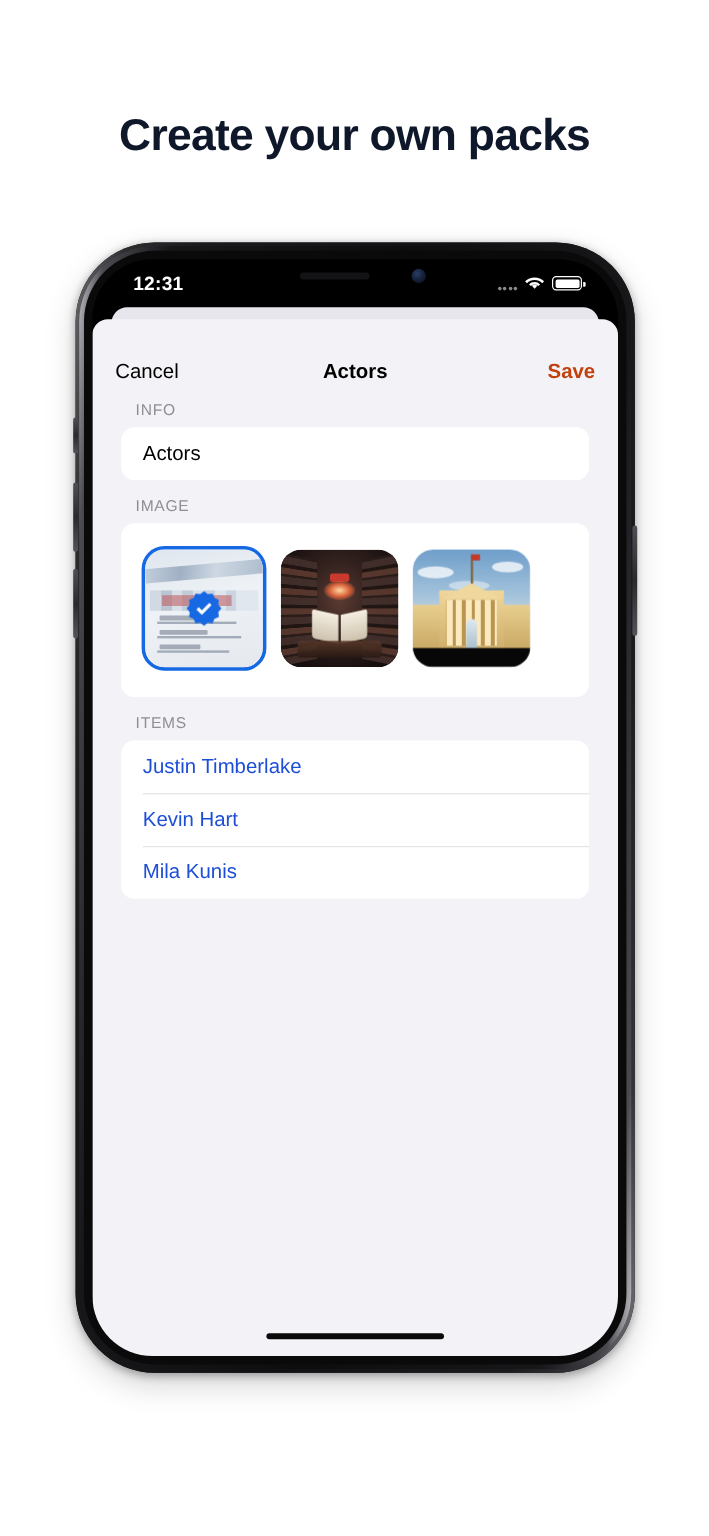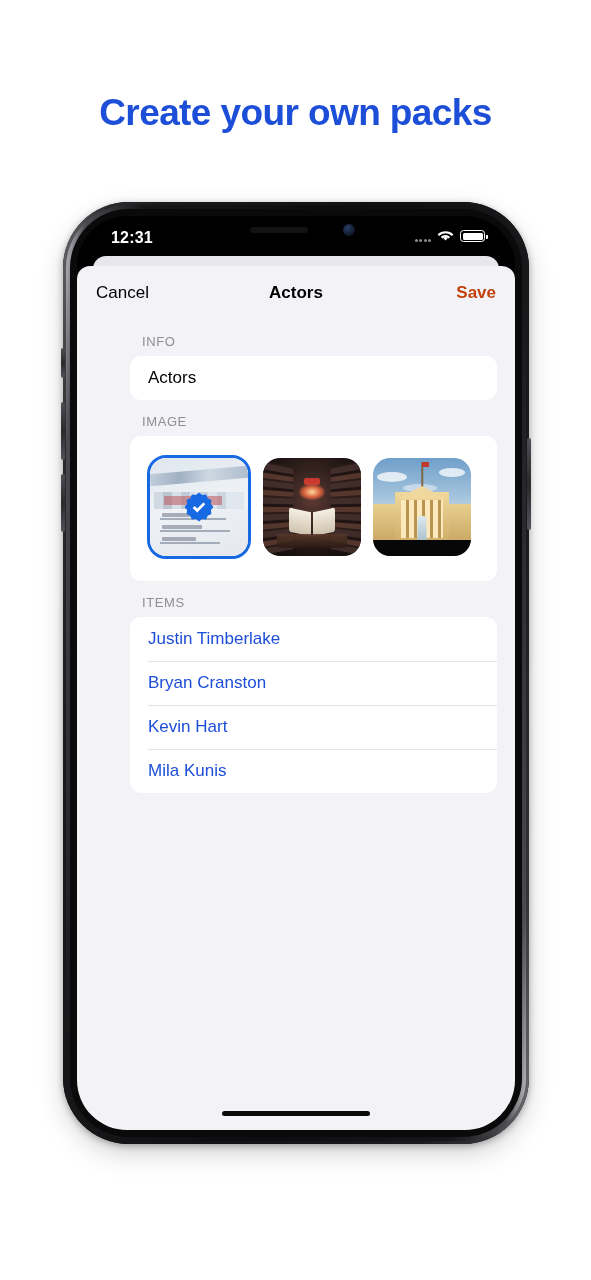--- a/index.html
+++ b/index.html
@@ -8,21 +8,21 @@
     background: #ffffff;
     font-family: "Liberation Sans", sans-serif;
     overflow: hidden;
   }
   .page { position: relative; width: 591px; height: 1280px; background: #ffffff; }
 
   
   .headline {
     position: absolute; top: 92px; left: 0; width: 591px;
     text-align: center;
-    font-size: 37px; font-weight: bold; color: #1d4ed8;
+    font-size: 37px; font-weight: bold; color: #0f172a;
     letter-spacing: -0.6px;
   }
 
   
   .phone {
     position: absolute; left: 63px; top: 202px;
     width: 466px; height: 942px;
     border-radius: 66px;
     background: #0b0b0c;
     box-shadow: 0 2px 7px rgba(0,0,0,.30), 0 10px 26px rgba(0,0,0,.17);
@@ -102,31 +102,31 @@
   }
 
   
   .sheet {
     position: absolute; left: 0; right: 0; top: 50px; bottom: 0;
     background: #f2f2f7; border-radius: 13px 13px 0 0; z-index: 2;
     overflow: hidden;
   }
   .navbar {
     position: relative; height: 54px;
-    display: flex; align-items: center; justify-content: space-between;
+    display: flex; align-items: flex-end; justify-content: space-between;
     padding: 0 19px;
   }
   .nav-cancel { font-size: 17px; color: #000; font-weight: normal; }
   .nav-title {
     position: absolute; left: 0; right: 0; text-align: center;
     font-size: 17px; font-weight: bold; color: #000; pointer-events: none;
   }
   .nav-save { font-size: 17px; color: #c2410c; font-weight: bold; }
 
-  .content { padding: 0 18px; margin-left: 35px; }
+  .content { padding: 0 24px; }
 
   .sec-header {
     font-size: 13px; color: #8e8e93; letter-spacing: .6px;
     padding: 14px 12px 7px 12px; text-transform: uppercase;
   }
   .card {
     background: #ffffff; border-radius: 11px;
   }
 
   
@@ -395,23 +395,20 @@
           </div>
 
           <div class="sec-header">ITEMS</div>
           <div class="card">
 
 
             <div class="item-row">
               <span class="item-text">Justin Timberlake</span>
             </div>
             <div class="item-row">
-              <span class="item-text">Bryan Cranston</span>
-            </div>
-            <div class="item-row">
               <span class="item-text">Kevin Hart</span>
             </div>
             <div class="item-row">
               <span class="item-text">Mila Kunis</span>
             </div>
 
           </div>
 
         </div>
       </div>

